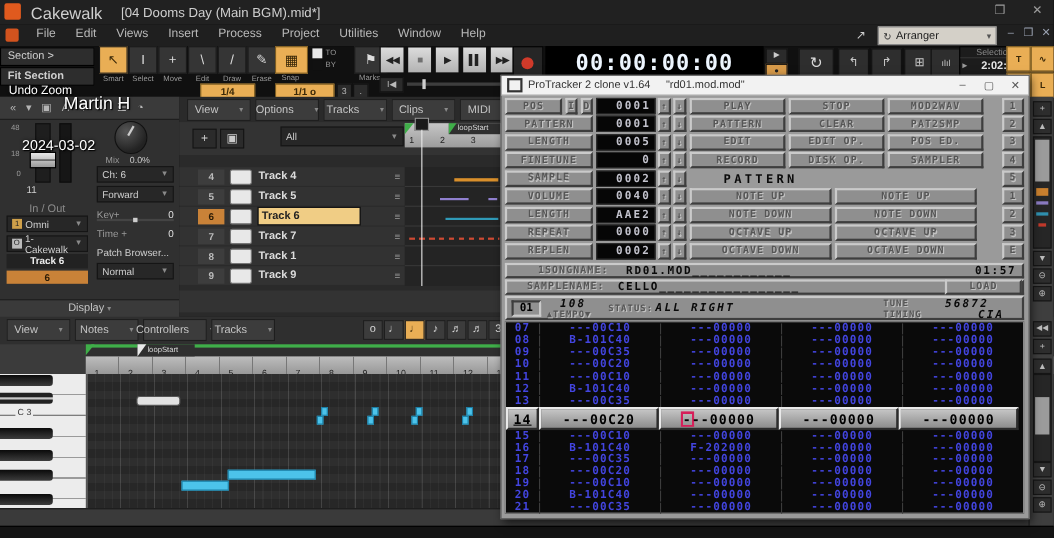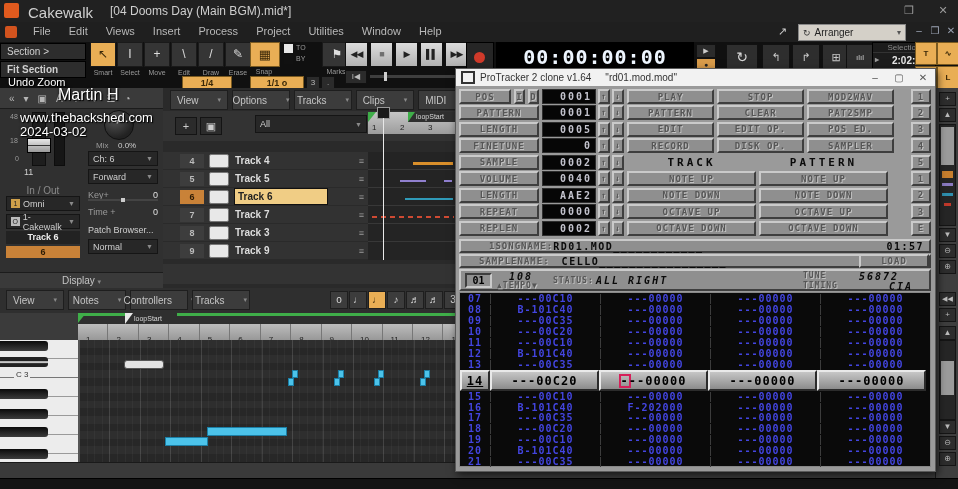--- a/index.html
+++ b/index.html
@@ -462,21 +462,21 @@
       </div>
       <div class="trow">
         <div class="tnum">7</div>
         <div class="tmidi"></div>
         <div class="tname">Track 7</div>
         <div class="twidget">≡</div>
       </div>
       <div class="trow">
         <div class="tnum">8</div>
         <div class="tmidi"></div>
-        <div class="tname">Track 3</div>
+        <div class="tname">Track 1</div>
         <div class="twidget">≡</div>
       </div>
       <div class="trow">
         <div class="tnum">9</div>
         <div class="tmidi"></div>
         <div class="tname">Track 9</div>
         <div class="twidget">≡</div>
       </div>
     </div>
   <div class="abs" id="clips">
@@ -602,21 +602,20 @@
     <div class="rthumb" style="top:20px;height:34px"></div>
   </div>
   <div class="abs rbtn" style="top:420px">▼</div>
   <div class="abs rbtn" style="top:436px">⊖</div>
   <div class="abs rbtn" style="top:452px">⊕</div>
 
   <div class="abs" id="statusbar"></div>
 
   <div class="abs wm" style="left:8px;top:76px;font-size:11px">Undo Zoom</div>
   <div class="abs wm" style="left:58px;top:86px;font-size:16px">Martin H</div>
-  <div class="abs wm" style="left:20px;top:110px;font-size:13px">www.thebackshed.com</div>
   <div class="abs wm" style="left:20px;top:124px;font-size:13px">2024-03-02</div>
 
   <div class="abs" id="pt-window">
     <div id="pt-title">
       <span class="ic"></span>
       <span class="t">ProTracker 2 clone v1.64</span>
       <span class="d">"rd01.mod.mod"</span>
       <span class="wb">–</span>
       <span class="wb2">▢</span>
       <span class="wb2">✕</span>
@@ -662,21 +661,20 @@
           <div class="pt-cell pt-text bevel pt-btn">RECORD</div>
           <div class="pt-cell pt-text bevel pt-btn">DISK OP.</div>
           <div class="pt-cell pt-text bevel pt-btn">SAMPLER</div>
           <div class="pt-cell pt-text bevel pt-key">4</div>
         </div>
         <div class="pt-row">
           <div class="pt-cell pt-text bevel pt-label">SAMPLE</div>
           <div class="pt-val">0002</div>
           <div class="pt-cell pt-text bevel pt-ud">↑</div>
           <div class="pt-cell pt-text bevel pt-ud">↓</div>
-          <div class="pt-hdr">TRACK</div>
           <div class="pt-hdr">PATTERN</div>
           <div class="pt-cell pt-text bevel pt-key">5</div>
         </div>
         <div class="pt-row">
           <div class="pt-cell pt-text bevel pt-label">VOLUME</div>
           <div class="pt-val">0040</div>
           <div class="pt-cell pt-text bevel pt-ud">↑</div>
           <div class="pt-cell pt-text bevel pt-ud">↓</div>
           <div class="pt-cell pt-text bevel pt-btn wide">NOTE UP</div>
           <div class="pt-cell pt-text bevel pt-btn wide">NOTE UP</div>
@@ -705,21 +703,21 @@
           <div class="pt-val">0002</div>
           <div class="pt-cell pt-text bevel pt-ud">↑</div>
           <div class="pt-cell pt-text bevel pt-ud">↓</div>
           <div class="pt-cell pt-text bevel pt-btn wide">OCTAVE DOWN</div>
           <div class="pt-cell pt-text bevel pt-btn wide">OCTAVE DOWN</div>
           <div class="pt-cell pt-text bevel pt-key">E</div>
         </div>
       </div>
     <div class="pt-bar bevel" style="top:170px">
       <span class="lab" style="margin-left:28px">1SONGNAME:</span>
-      <span class="blk" style="">RD01.MOD____________</span>
+      <span class="blk" style="margin-left:16px">RD01.MOD____________</span>
       <span class="blk" style="margin-left:auto;margin-right:5px">01:57</span>
     </div>
     <div class="pt-bar bevel" style="top:185px">
       <span class="lab" style="margin-left:18px">SAMPLENAME:</span>
       <span class="blk" style="margin-left:12px">CELLO_________________</span>
       <span class="pt-text bevel" style="margin-left:auto;width:70px;height:14px">LOAD</span>
     </div>
     <div id="pt-status" class="bevel">
       <span class="a inset" style="left:4px;top:2px;width:27px;height:15px;color:#000;font-size:10px;text-align:center;line-height:12px">01</span>
       <span class="a blk2" style="left:48px;top:0px">108</span>

